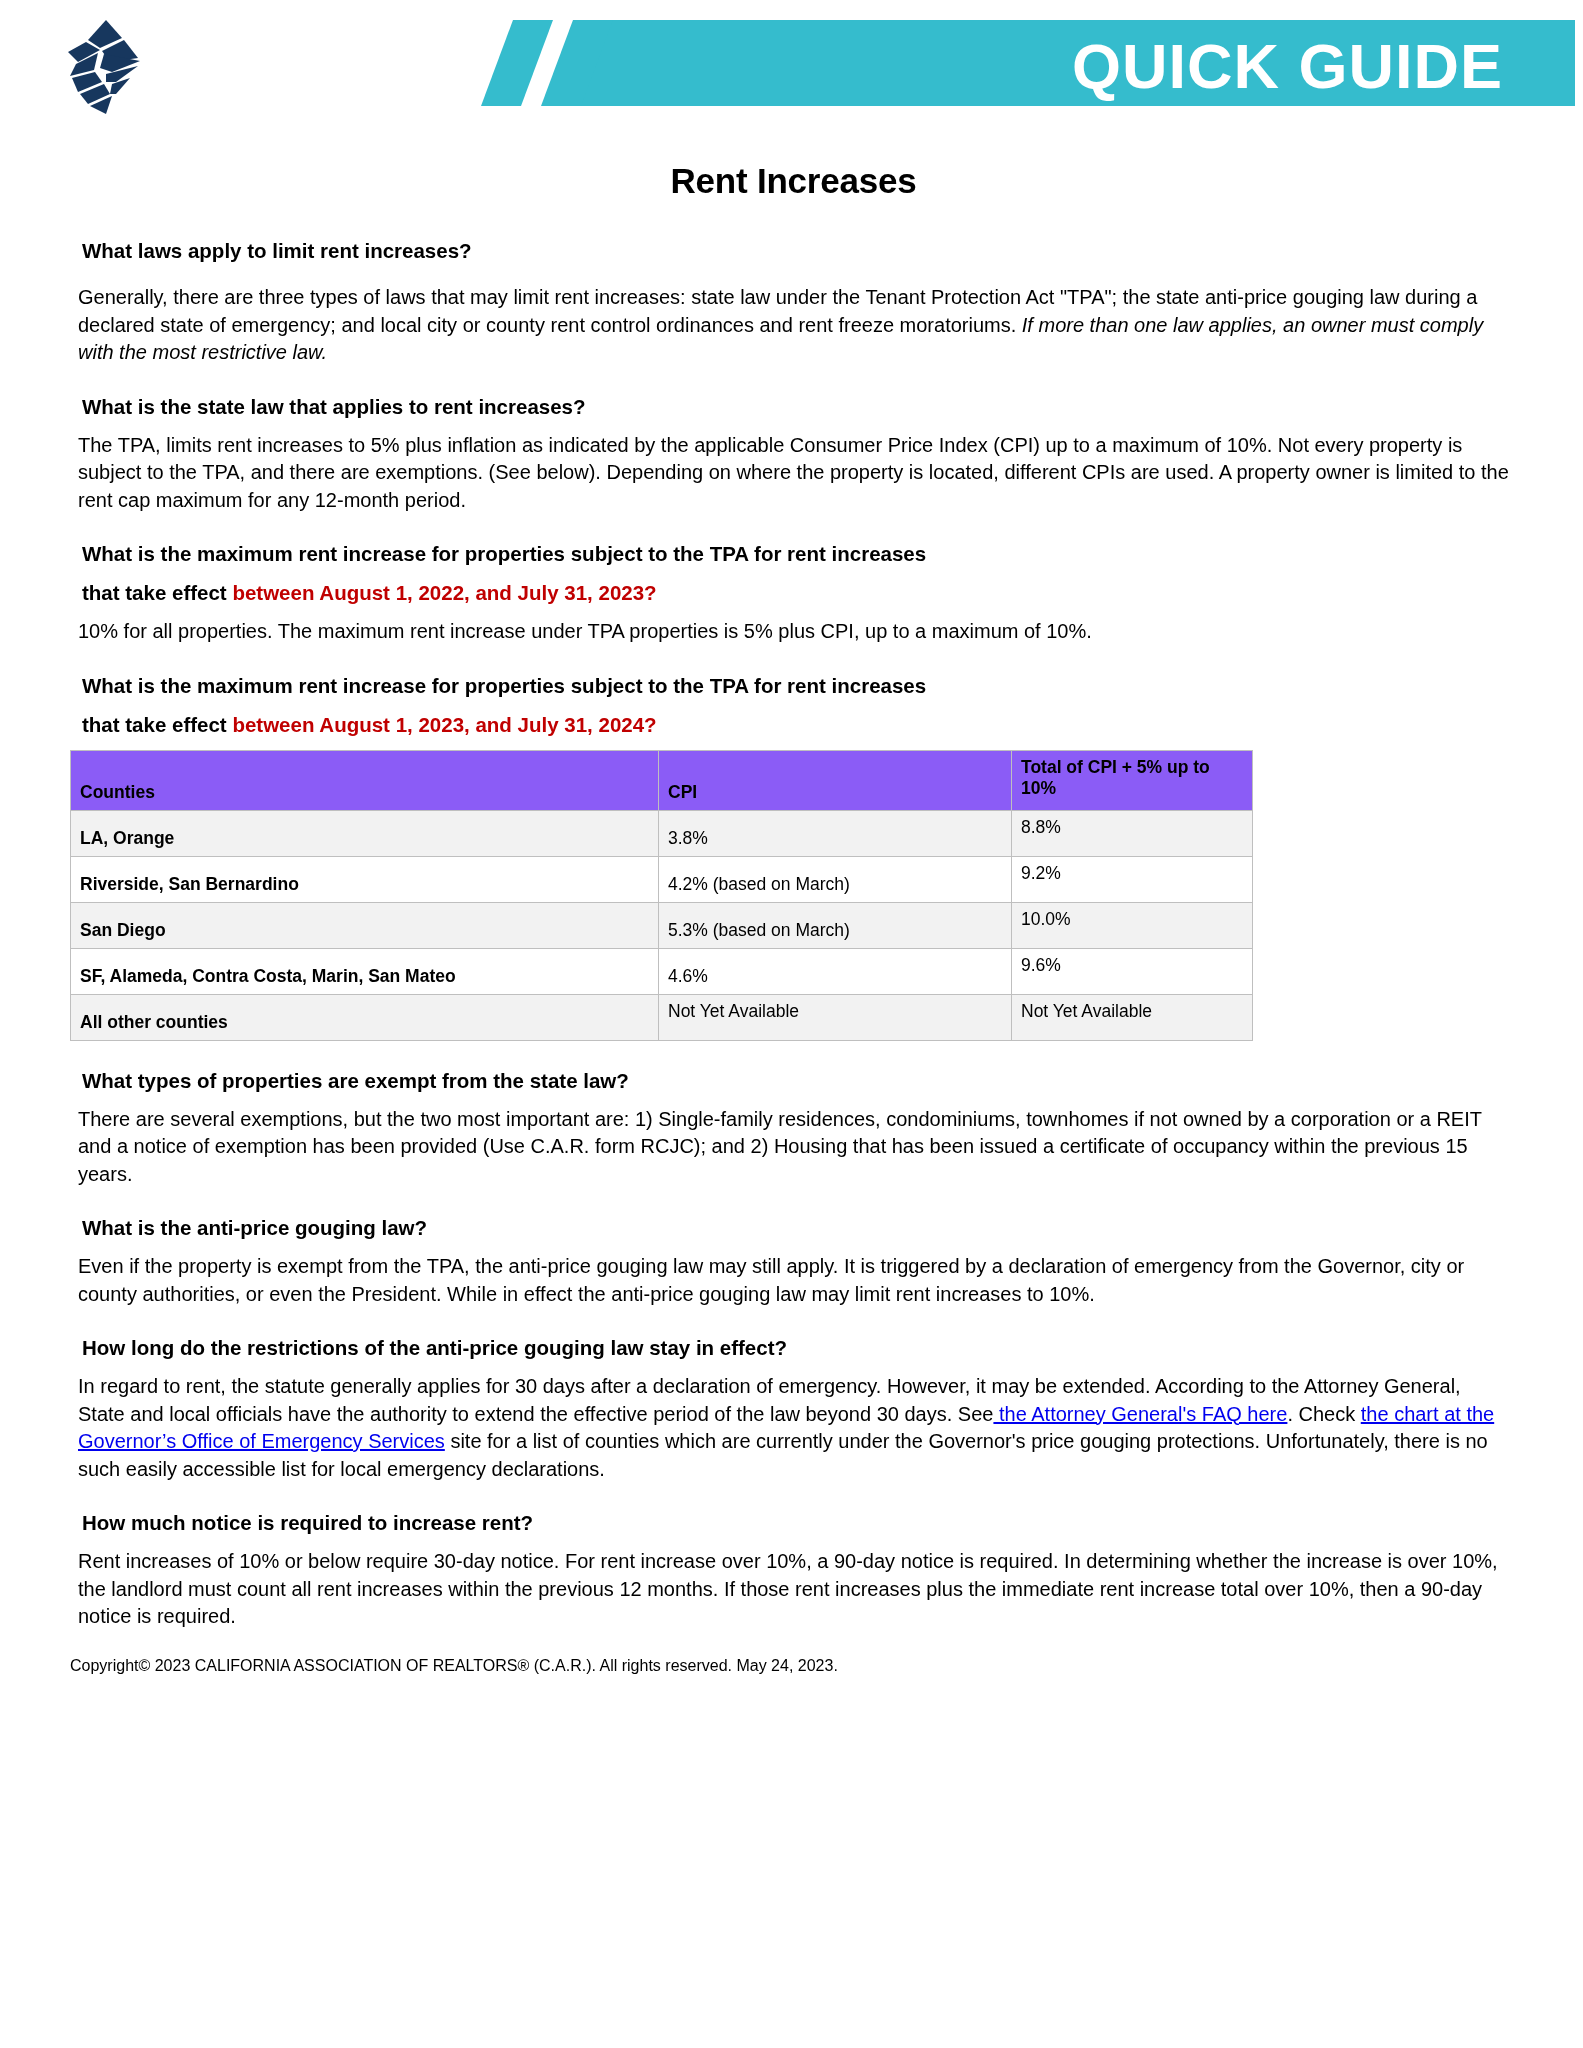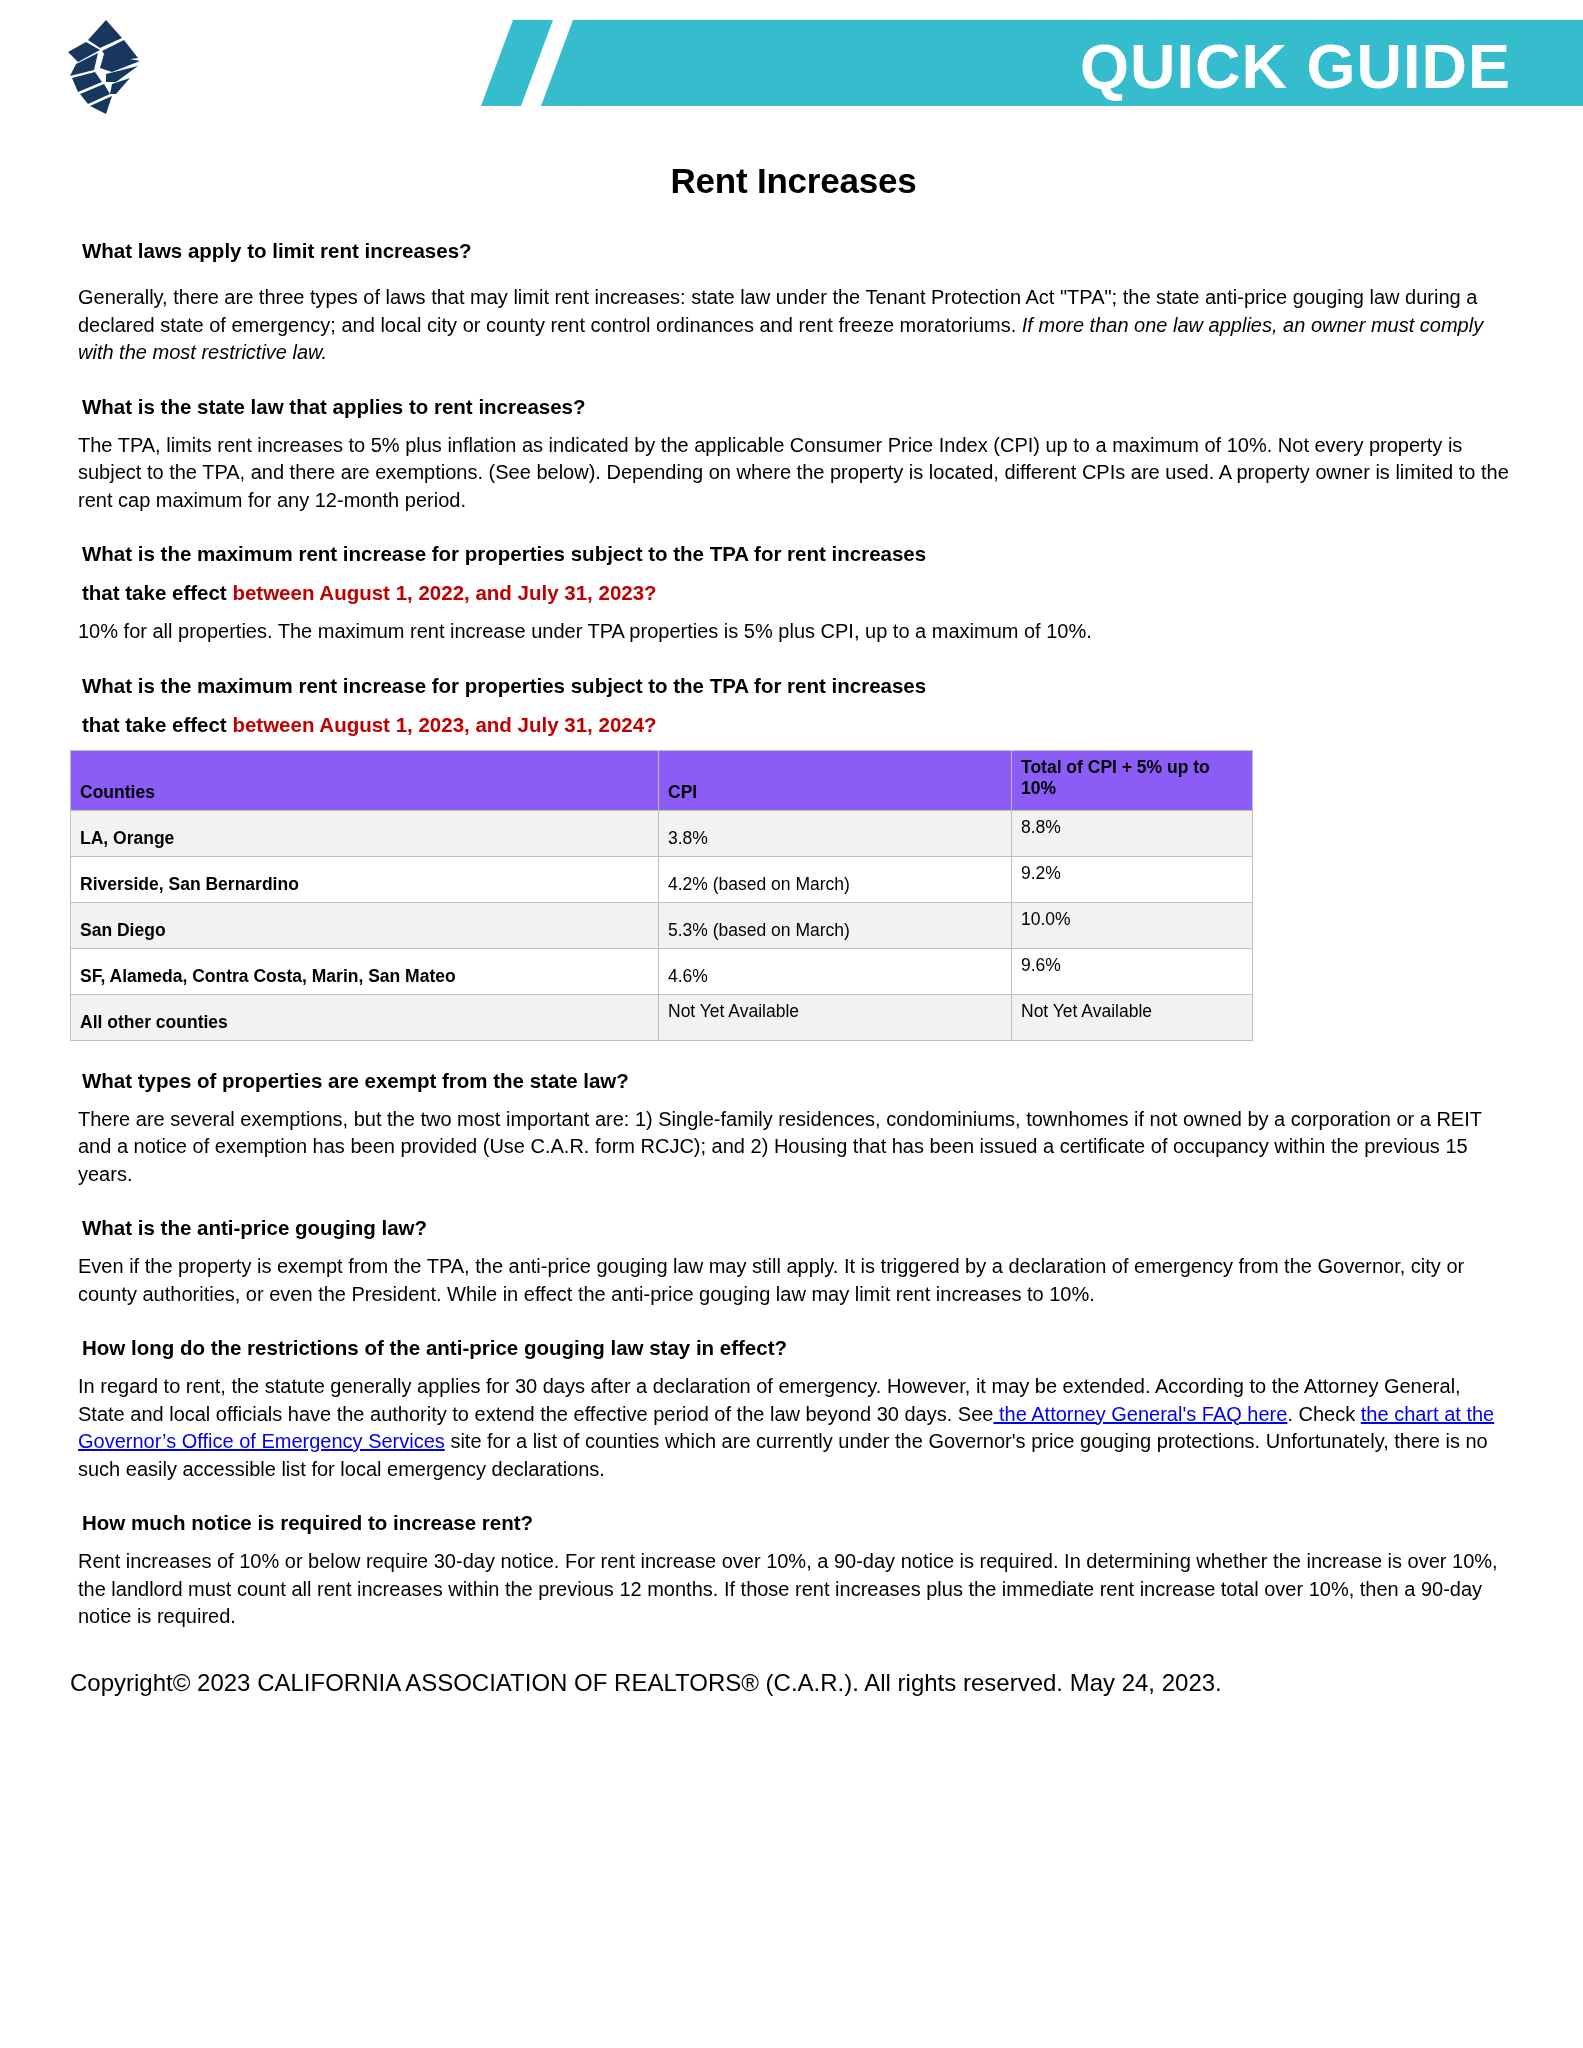--- a/index.html
+++ b/index.html
@@ -46,21 +46,21 @@
   .logo-text .reg {
     font-size: 13px;
     vertical-align: super;
     letter-spacing: 0;
   }
 
   .banner {
     position: absolute;
     left: 478px;
     top: 20px;
-    right: 0;
+    right: 8px;
     height: 91px;
     overflow: hidden;
   }
   .banner-bg {
     position: absolute;
     inset: 0;
   }
   .banner-title {
     position: absolute;
     right: 72px;
@@ -149,22 +149,22 @@
     vertical-align: bottom;
     padding-bottom: 7px;
   }
   table.cpi tbody td.total-val { vertical-align: top; }
   table.cpi tbody tr.lastrow td.cpi-val,
   table.cpi tbody tr.lastrow td.total-val {
     vertical-align: top;
   }
 
   .footer {
-    font-size: 24px;
-    margin-top: 38px;
+    font-size: 16px;
+    margin-top: 26px;
   }
 </style>
 </head>
 <body>
 
 <div class="header">
 
   <div class="logo-block">
     <div class="logo-mark">
       <svg width="92" height="98" viewBox="0 0 92 98" xmlns="http://www.w3.org/2000/svg">

